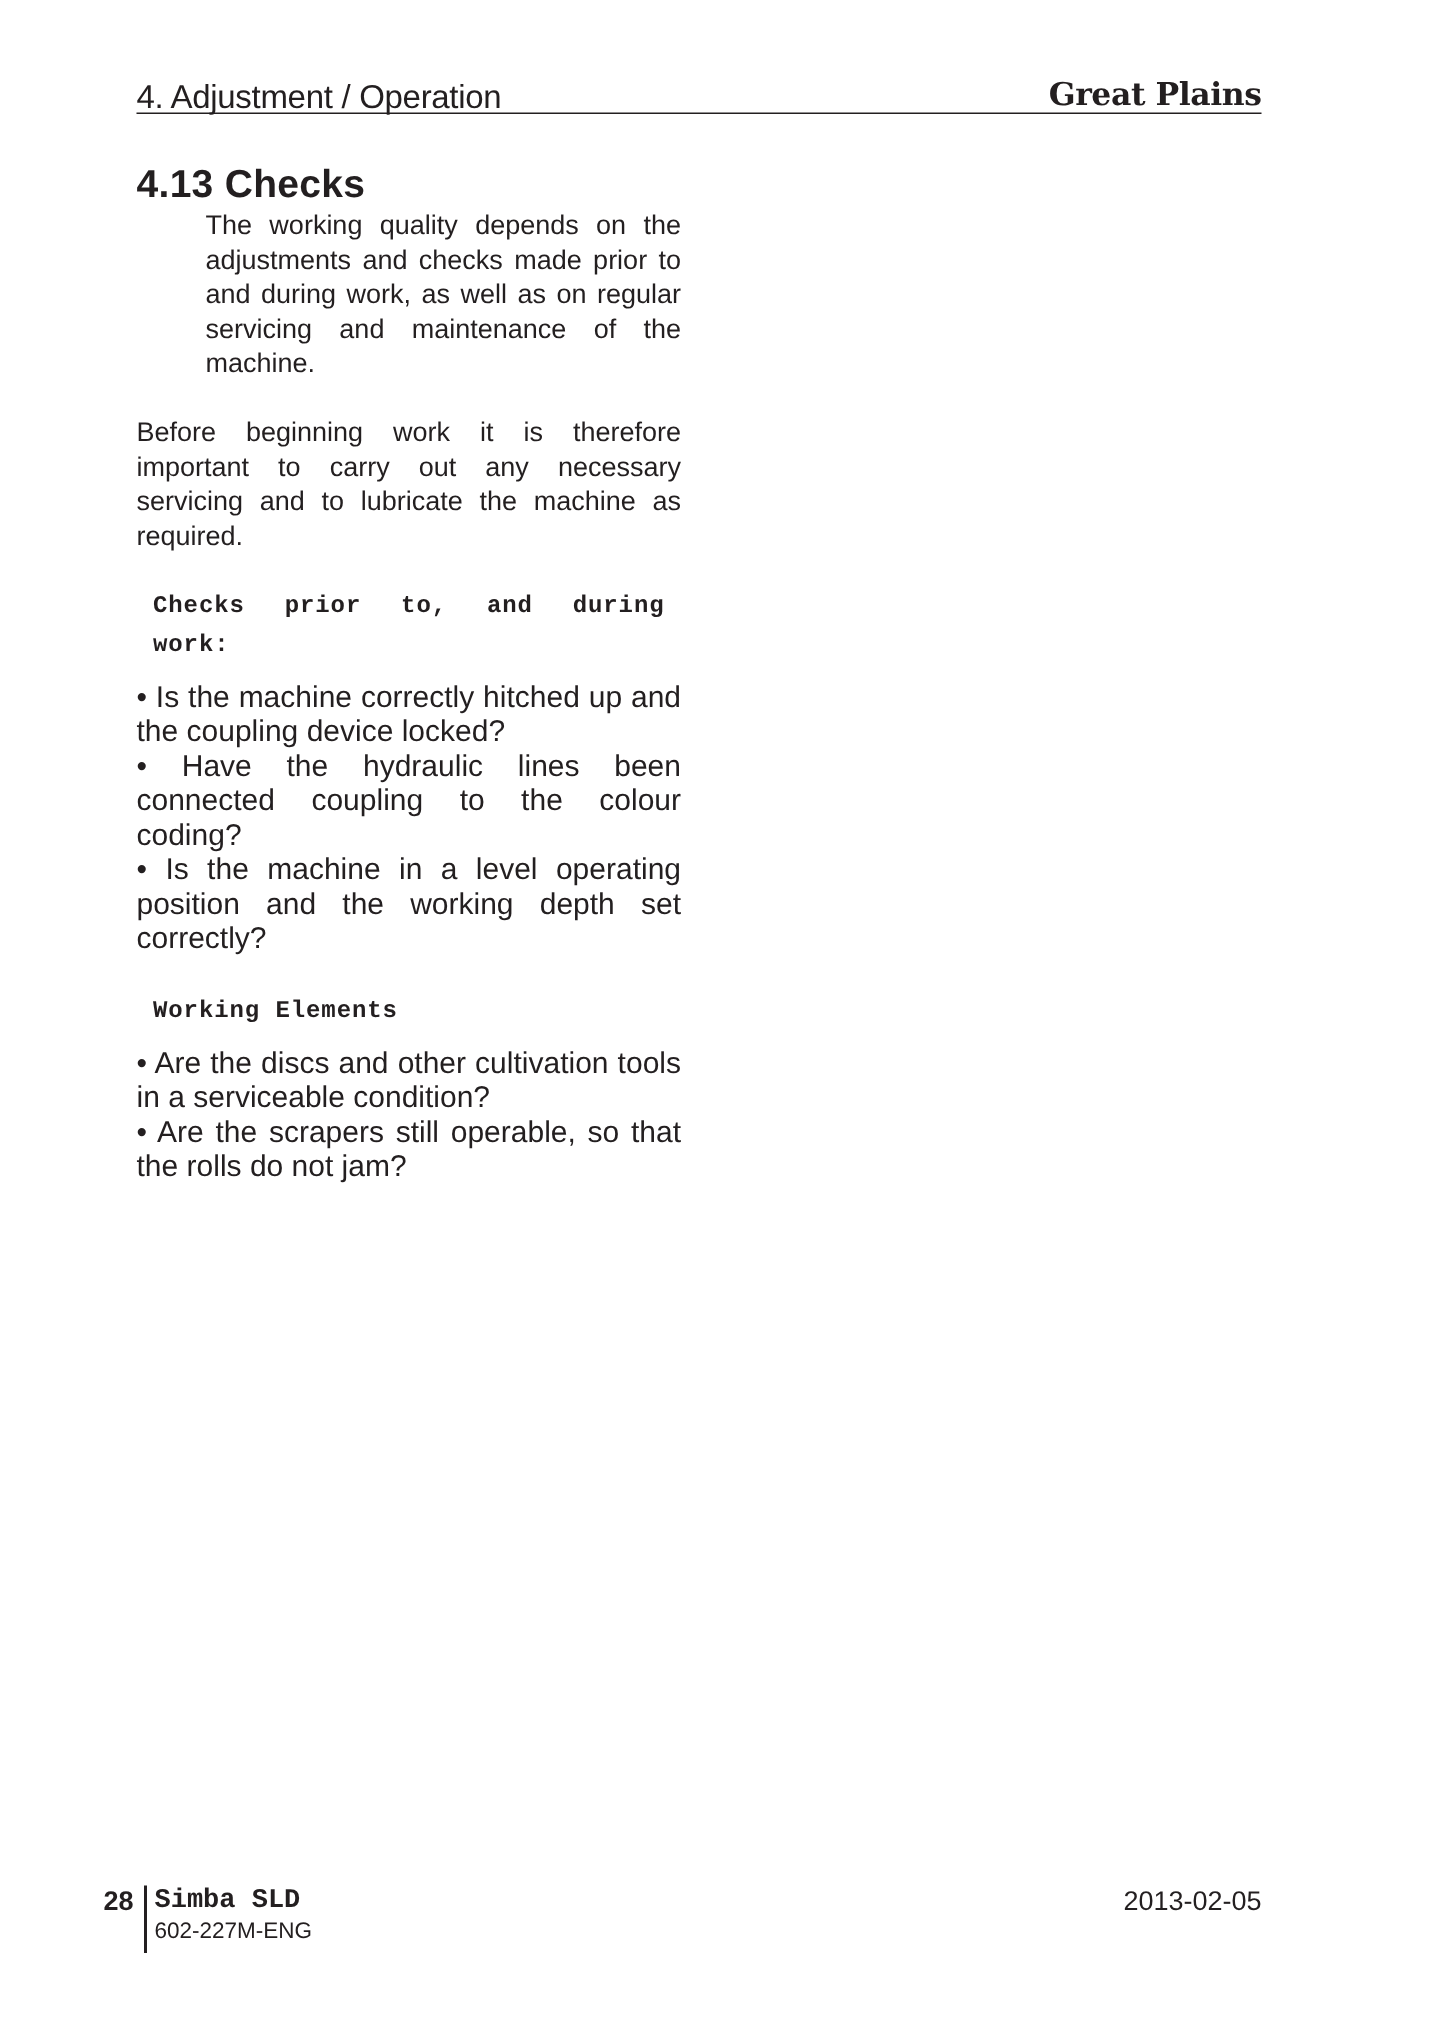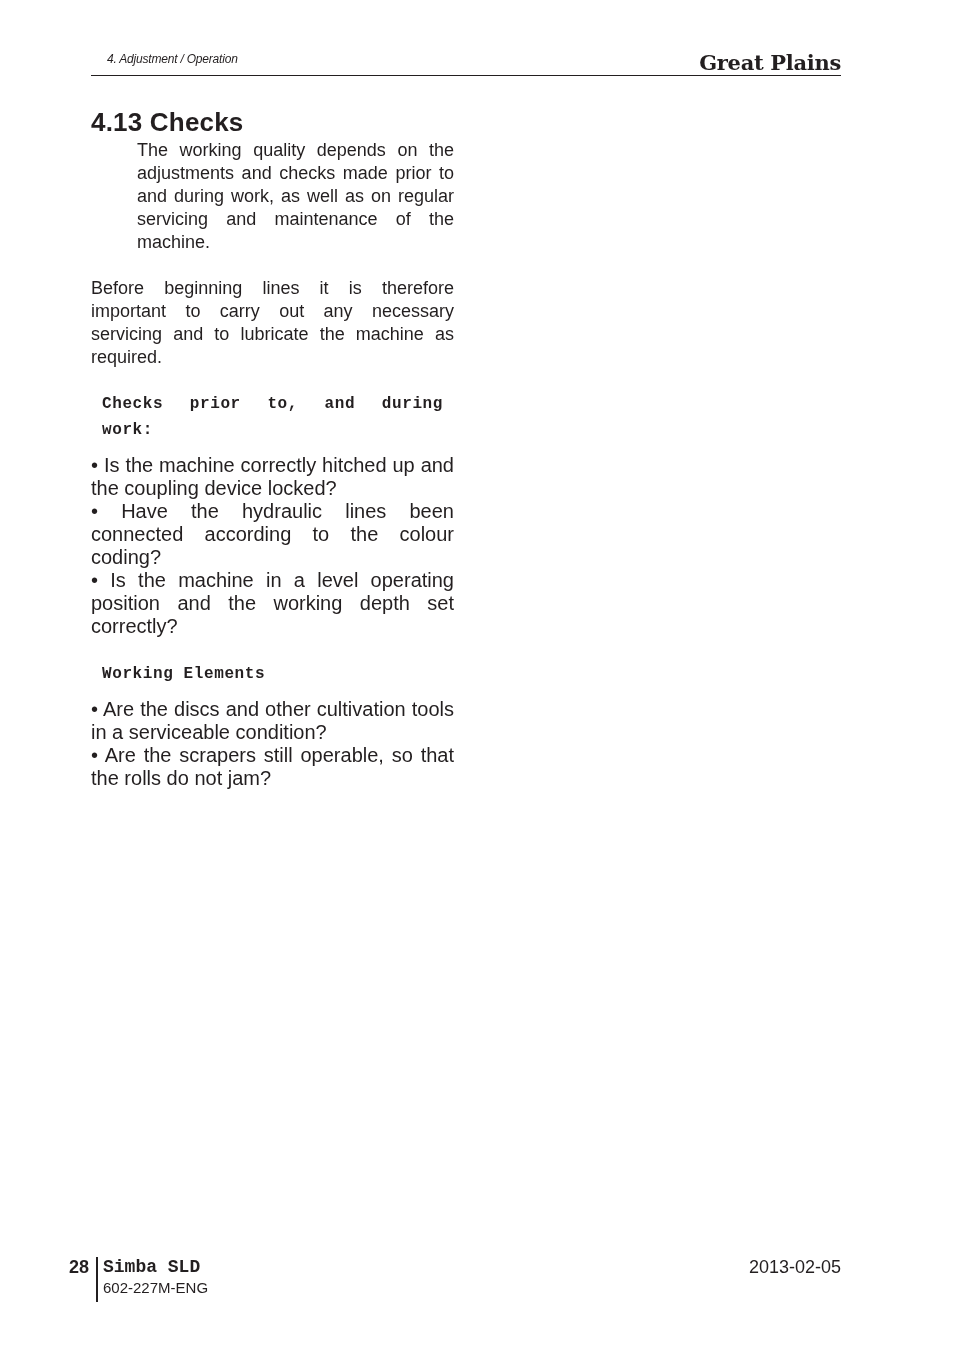--- a/index.html
+++ b/index.html
@@ -5,21 +5,21 @@
     html, body { margin: 0; padding: 0; background: #ffffff; }
     body {
       width: 954px; height: 1350px; position: relative; overflow: hidden;
       font-family: "Liberation Sans", sans-serif; color: #231f20;
     }
     .header {
       position: absolute; left: 91px; top: 50px; width: 750px; height: 25px;
       border-bottom: 1.3px solid #231f20;
     }
     .header .section {
-      position: absolute; left: 16px; top: 2px; font-size: 12px; letter-spacing: -0.2px; font-style: italic;
+      position: absolute; left: 0; top: 2px; font-size: 22px; letter-spacing: -0.2px;
     }
     .header .brand {
       position: absolute; right: 0; top: 0px; font-family: "DejaVu Serif", serif;
       font-weight: bold; font-size: 21px; letter-spacing: -0.3px;
     }
     .content {
       position: absolute; left: 91px; top: 105px; width: 363px;
     }
     h1 {
       margin: 0; font-size: 26px; font-weight: bold; line-height: 34px;
@@ -61,27 +61,27 @@
   <span class="section">4. Adjustment / Operation</span>
   <span class="brand">Great Plains</span>
 </div>
 
 <div class="content">
   <h1>4.13 Checks</h1>
   <div class="para">
     <p class="spaced1" style="letter-spacing:0;">The working quality depends on the adjustments and checks made prior to and during work, as well as on regular servicing and maintenance of the machine.</p>
   </div>
   <div>
-    <p>Before beginning lines it is therefore important to carry out any necessary servicing  and to lubricate the machine as required.</p>
+    <p>Before beginning work it is therefore important to carry out any necessary servicing  and to lubricate the machine as required.</p>
   </div>
 
   <h2 class="first">Checks prior to, and during work:</h2>
   <div>
     <div class="bullet">• Is the machine correctly hitched up and the coupling device locked?</div>
-    <div class="bullet">• Have the hydraulic lines been connected according to the colour coding?</div>
+    <div class="bullet">• Have the hydraulic lines been connected coupling to the colour coding?</div>
     <div class="bullet">• Is the machine in a level operating position and the working depth set correctly?</div>
   </div>
 
   <h2 class="second">Working Elements</h2>
   <div>
     <div class="bullet">• Are the discs and other cultivation tools in a serviceable condition?</div>
     <div class="bullet">• Are the scrapers still operable, so that the rolls do not jam?</div>
   </div>
 </div>
 

